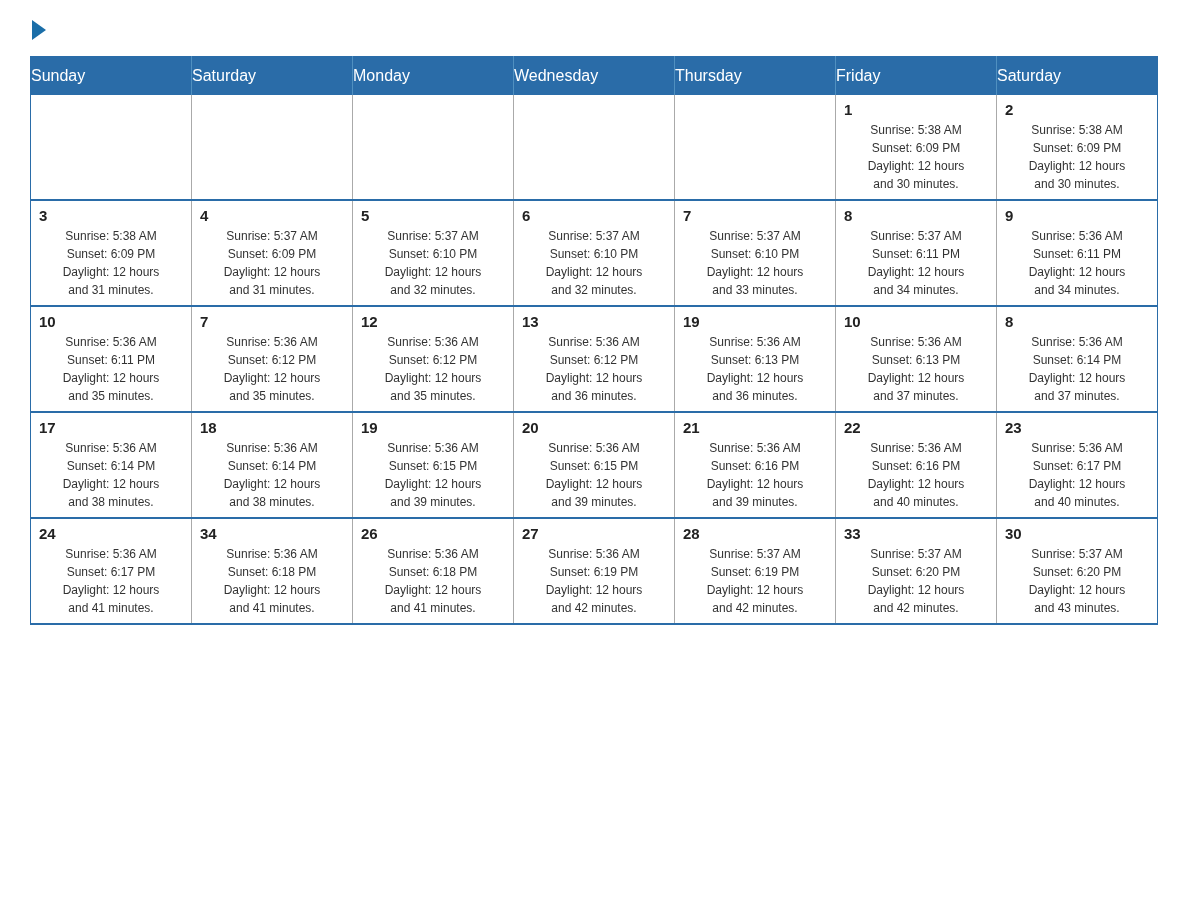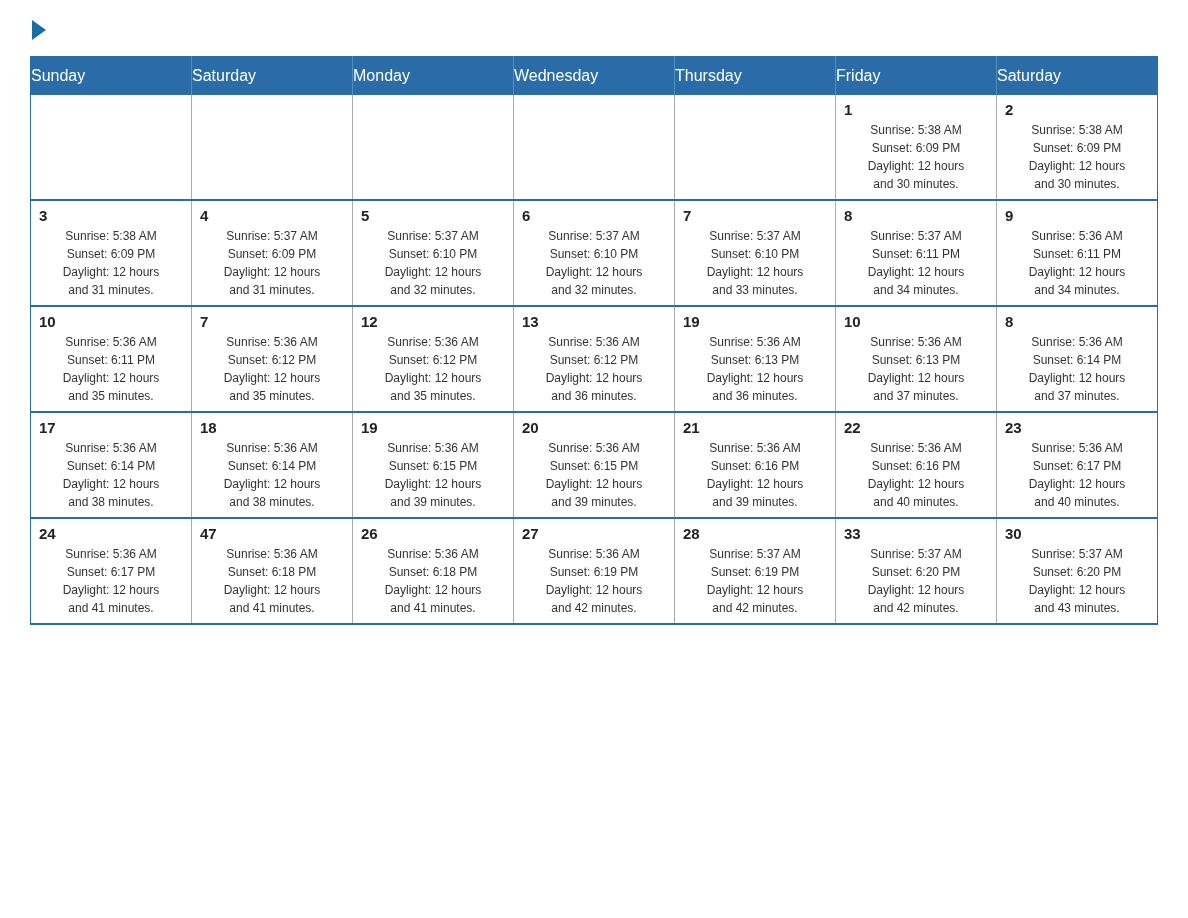--- a/index.html
+++ b/index.html
@@ -308,21 +308,21 @@
       </tr>
       <tr>
         <td>
           <div class="day-number">24</div>
           <div class="day-info" style="white-space: pre-line;">Sunrise: 5:36 AM
 Sunset: 6:17 PM
 Daylight: 12 hours
 and 41 minutes.</div>
         </td>
         <td>
-          <div class="day-number">47</div>
+          <div class="day-number">34</div>
           <div class="day-info" style="white-space: pre-line;">Sunrise: 5:36 AM
 Sunset: 6:18 PM
 Daylight: 12 hours
 and 41 minutes.</div>
         </td>
         <td>
           <div class="day-number">26</div>
           <div class="day-info" style="white-space: pre-line;">Sunrise: 5:36 AM
 Sunset: 6:18 PM
 Daylight: 12 hours

